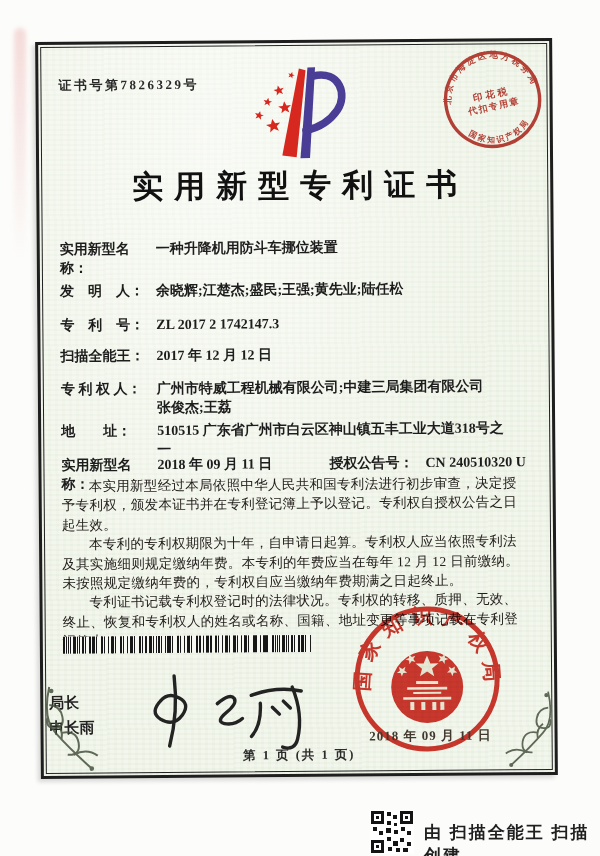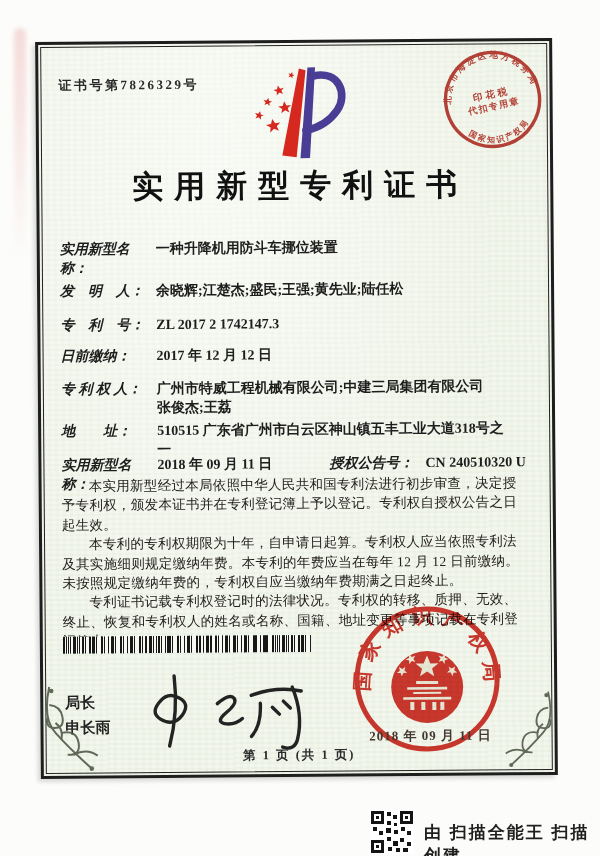--- a/index.html
+++ b/index.html
@@ -25,33 +25,33 @@
     box-shadow:-3px 3px 4px rgba(0,0,0,.14);
   }
   .cert::before{content:"";position:absolute;inset:2px;border:1px solid #222;pointer-events:none;}
   .cert-no{position:absolute;left:20px;top:32px;font-size:13px;font-weight:bold;letter-spacing:2.5px;color:#2a2a2a;}
   .logo{position:absolute;left:208px;top:12px;}
   .tax-stamp{position:absolute;left:398px;top:2px;mix-blend-mode:multiply;opacity:.88;transform:rotate(-12deg);}
   .title{position:absolute;top:122px;left:0;width:100%;text-align:center;
     font-size:31px;font-weight:bold;letter-spacing:11px;text-indent:11px;color:#111;}
   .row{position:absolute;left:20px;right:20px;display:flex;align-items:flex-start;
     font-size:14px;font-weight:bold;line-height:19px;color:#1d1d1d;}
-  .row .lbl{width:96px;flex:0 0 96px;font-style:italic;}
+  .row .lbl{width:96px;flex:0 0 96px;}
   .row .val{flex:1;}
   .pair{display:flex;}
   .pair .lbl{width:96px;flex:0 0 96px;}
   .bodytext{position:absolute;left:20px;top:432px;width:468px;color:#24201d;
     font-size:13.5px;line-height:19.4px;letter-spacing:.3px;font-weight:500;}
   .bodytext p{margin:0;text-indent:2em;}
   .barcode{position:absolute;left:20px;top:592px;width:248px;height:17px;
     background:
      repeating-linear-gradient(90deg,#171717 0 2px,transparent 2px 3px,#171717 3px 4px,transparent 4px 7px,#171717 7px 8px,transparent 8px 10px,#171717 10px 13px,transparent 13px 14px,#171717 14px 15px,transparent 15px 19px),
      repeating-linear-gradient(90deg,transparent 0 5px,#171717 5px 6px,transparent 6px 11px);
     background-color:#f7f8f2;}
-  .director{position:absolute;left:22px;top:646px;font-size:15px;font-weight:bold;color:#222;line-height:25px;}
+  .director{position:absolute;left:6px;top:646px;font-size:15px;font-weight:bold;color:#222;line-height:25px;}
   .signature{position:absolute;left:88px;top:612px;}
   .grant-seal{position:absolute;left:309px;top:562px;mix-blend-mode:multiply;opacity:.92;}
   .seal-date{position:absolute;left:312px;top:685px;width:150px;text-align:center;
     font-size:13px;font-weight:bold;color:#41372e;letter-spacing:1px;z-index:3;}
   .page-info{position:absolute;left:0;top:704px;width:100%;text-align:center;
     font-size:12.5px;font-weight:bold;letter-spacing:2px;color:#2b2b2b;}
   .orn{position:absolute;opacity:.85;}
   .orn-left{left:-2px;top:640px;}
   .orn-right{left:446px;top:648px;transform:scaleX(-1);}
   .footer-qr{position:absolute;left:370px;top:810px;}
@@ -107,21 +107,21 @@
   </div>
   <div class="row" style="top:237px">
     <span class="lbl">发　明　人：</span>
     <span class="val">余晓辉;江楚杰;盛民;王强;黄先业;陆任松</span>
   </div>
   <div class="row" style="top:271px">
     <span class="lbl">专　利　号：</span>
     <span class="val">ZL 2017 2 1742147.3</span>
   </div>
   <div class="row" style="top:302px">
-    <span class="lbl">日前缴纳：</span>
+    <span class="lbl">扫描全能王：</span>
     <span class="val">2017 年 12 月 12 日</span>
   </div>
   <div class="row" style="top:335px">
     <span class="lbl">专 利 权 人：</span>
     <span class="val">
       <span style="display:block">广州市特威工程机械有限公司;中建三局集团有限公司</span>
       <span style="display:block">张俊杰;王荔</span>
     </span>
   </div>
   <div class="row" style="top:377px">

